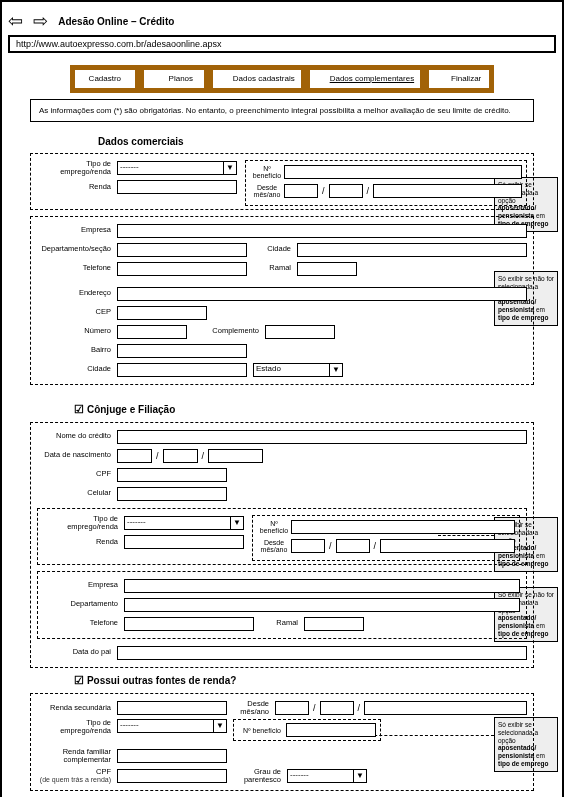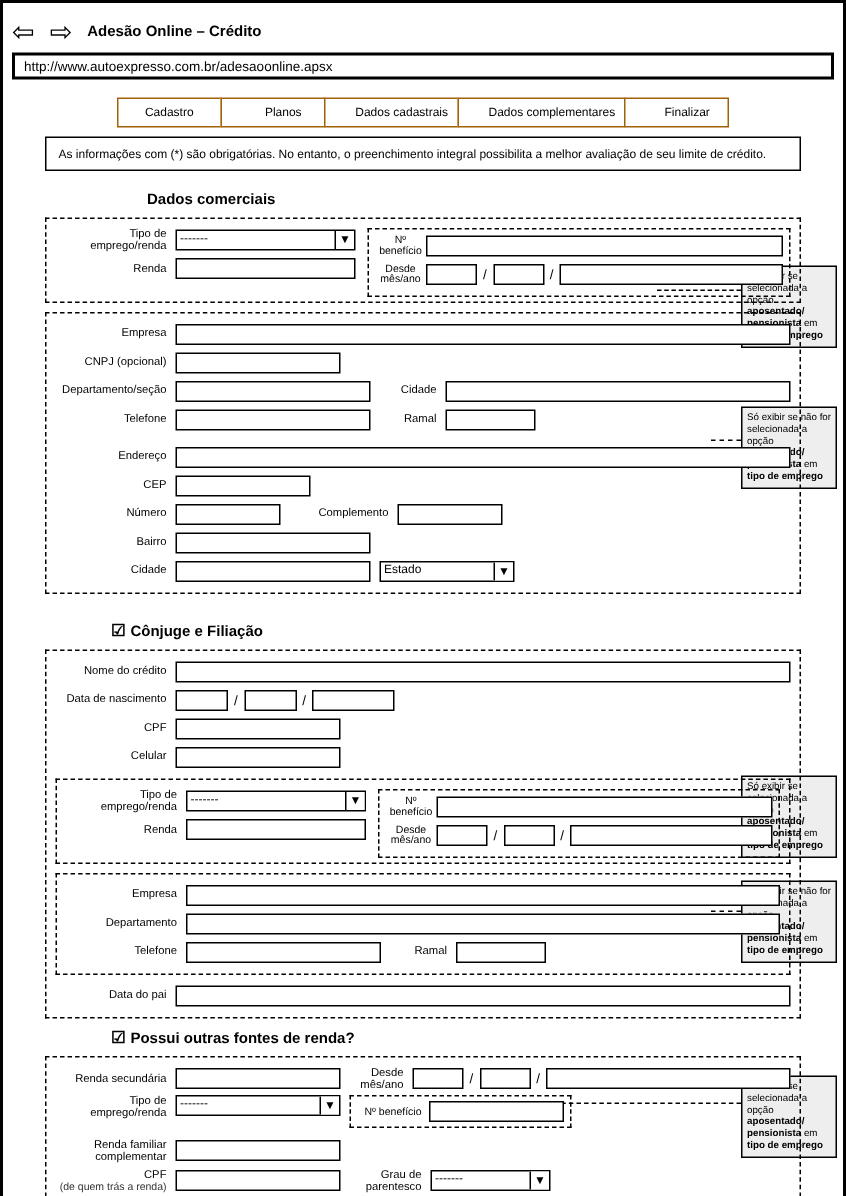--- a/index.html
+++ b/index.html
@@ -4,23 +4,23 @@
 <style>
   * { box-sizing: border-box; margin: 0; padding: 0; }
   body { font-family: Verdana, Geneva, sans-serif; font-size: 9px; background: #fff; color: #000; }
   .frame { width: 564px; border: 2px solid #000; padding: 8px 6px; position: relative; }
   .browser-bar { display: flex; align-items: center; gap: 10px; margin-bottom: 3px; }
   .arrow { font-size: 18px; cursor: pointer; user-select: none; }
   .title { font-size: 10px; font-weight: bold; }
   .url-bar { width: 100%; border: 2px solid #000; padding: 2px 6px; font-size: 9px; margin-bottom: 12px; }
   .content { position: relative; padding: 0 4px; }
   .tabs { display: flex; justify-content: center; gap: 0; margin-bottom: 6px; }
-  .tab { border: 1px solid #a16207; padding: 4px 6px; font-size: 8px; min-width: 70px; text-align: center; background: #fff; }
+  .tab { border: 5px solid #a16207; padding: 4px 6px; font-size: 8px; min-width: 70px; text-align: center; background: #fff; }
   .tab:not(:first-child) { margin-left: -1px; padding-left: 20px; }
-  .active-tab { line-height: 1.2; }
+  .active-tab { line-height: 1.2; text-decoration: underline; }
   .info-box { border: 1px solid #000; padding: 6px 8px; font-size: 8px; margin: 0 18px 14px 18px; }
   .section-title { font-weight: bold; font-size: 10px; margin: 0 0 6px 86px; }
   .check-title { margin-left: 62px; }
   .check-title::before { content: "☑ "; font-size: 11px; }
   .form-area { position: relative; margin: 0 18px 18px 18px; }
   .row { display: flex; align-items: center; margin-bottom: 3px; min-height: 16px; }
   .label { width: 80px; text-align: right; padding-right: 6px; font-size: 7.5px; line-height: 1.1; }
   .sub-label { font-size: 7px; color: #333; }
   .input { border: 1px solid #000; height: 14px; background: #fff; font-size: 8px; padding: 0 2px; }
   .select { border: 1px solid #000; height: 14px; background: #fff; font-size: 8px; padding: 0 14px 0 2px; position: relative; }
@@ -96,24 +96,20 @@
           </div>
         </div>
       </div>
 
       <div class="dashed-box">
         <div class="row">
             <div class="label">Empresa</div>
             <input class="input" style="flex: 1 1 0%;">
           </div>
         <div class="row">
-            <div class="label">CNPJ (opcional)</div>
-            <input class="input" style="width: 110px;">
-          </div>
-        <div class="row">
           <div class="label">Departamento/seção</div>
             <input class="input" style="width: 130px;">
           <div class="label" style="width:50px">Cidade</div>
             <input class="input" style="flex: 1 1 0%;">
         </div>
         <div class="row">
           <div class="label">Telefone</div>
             <input class="input" style="width: 130px;">
           <div class="label" style="width:50px">Ramal</div>
             <input class="input" style="width: 60px;">

